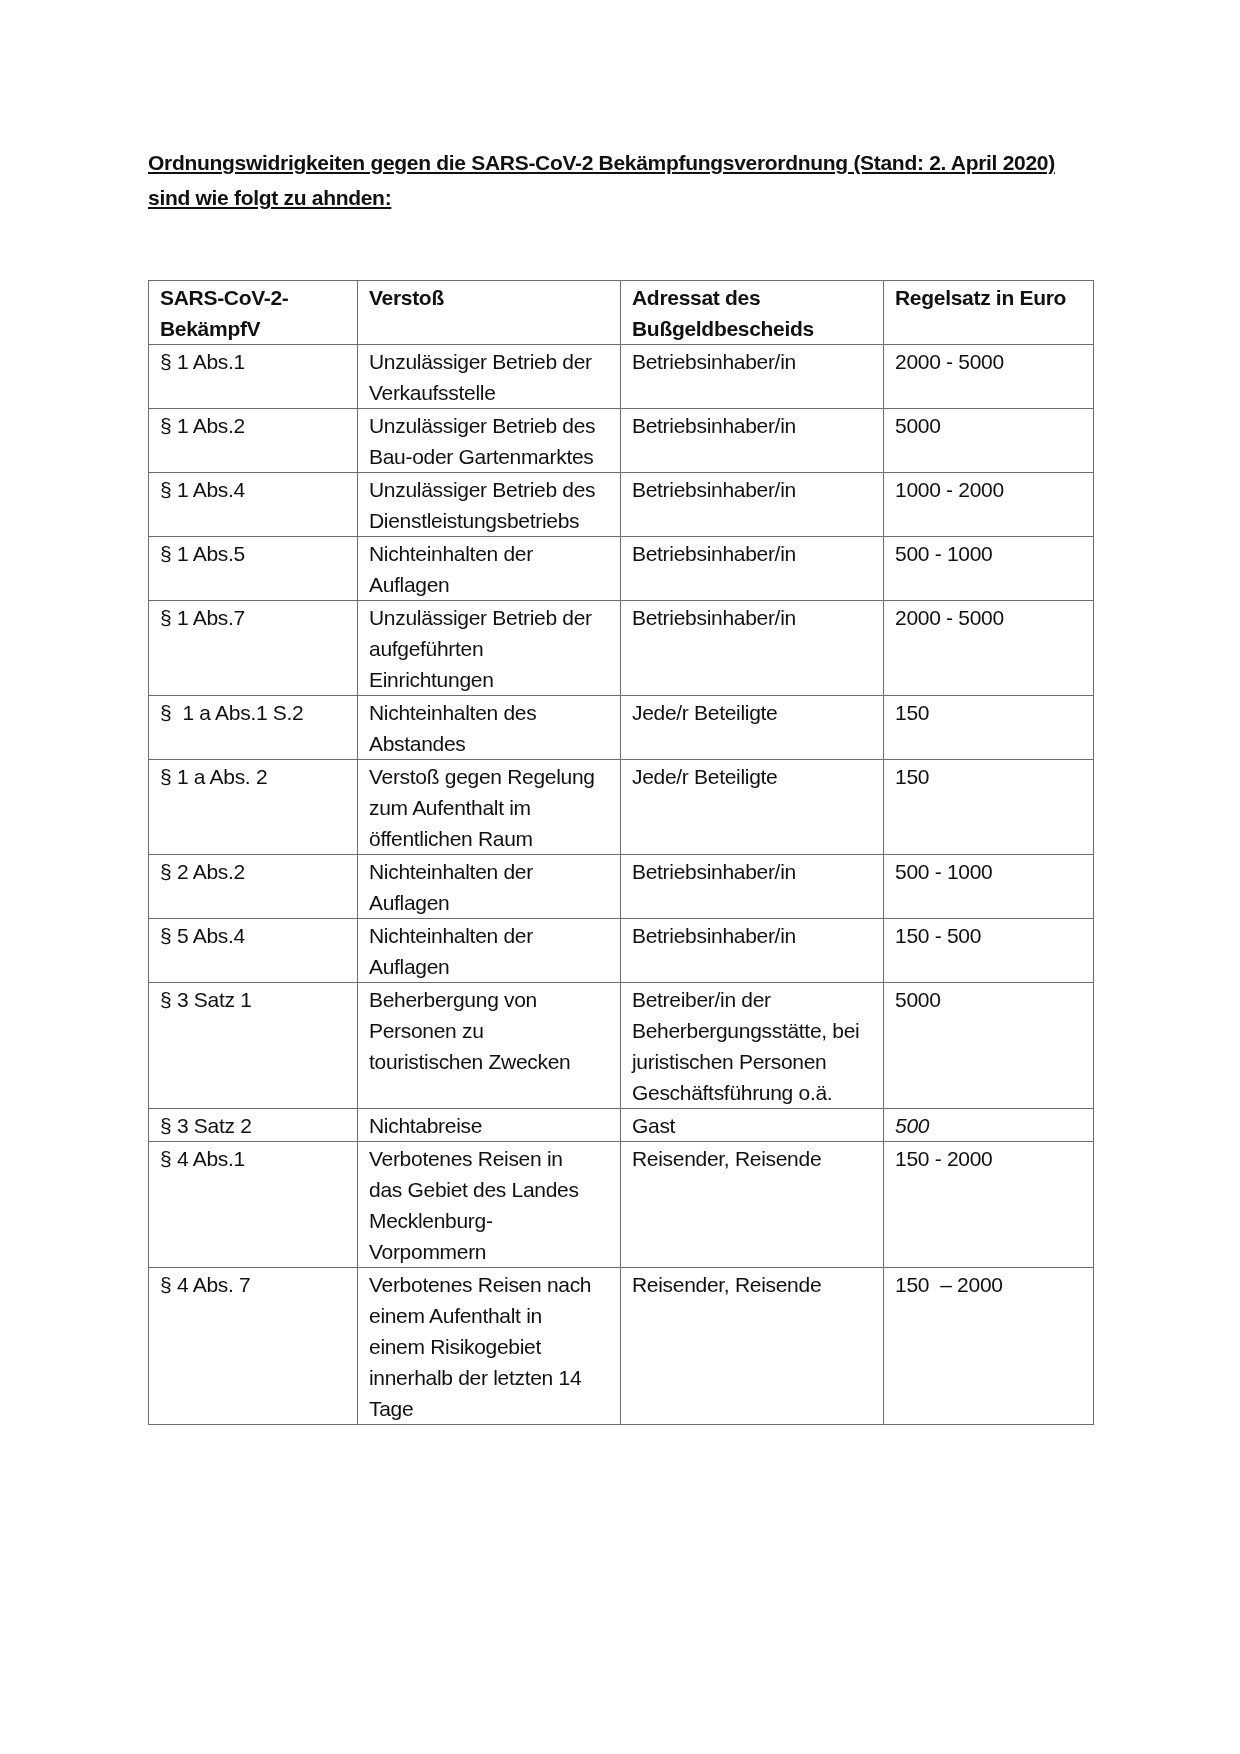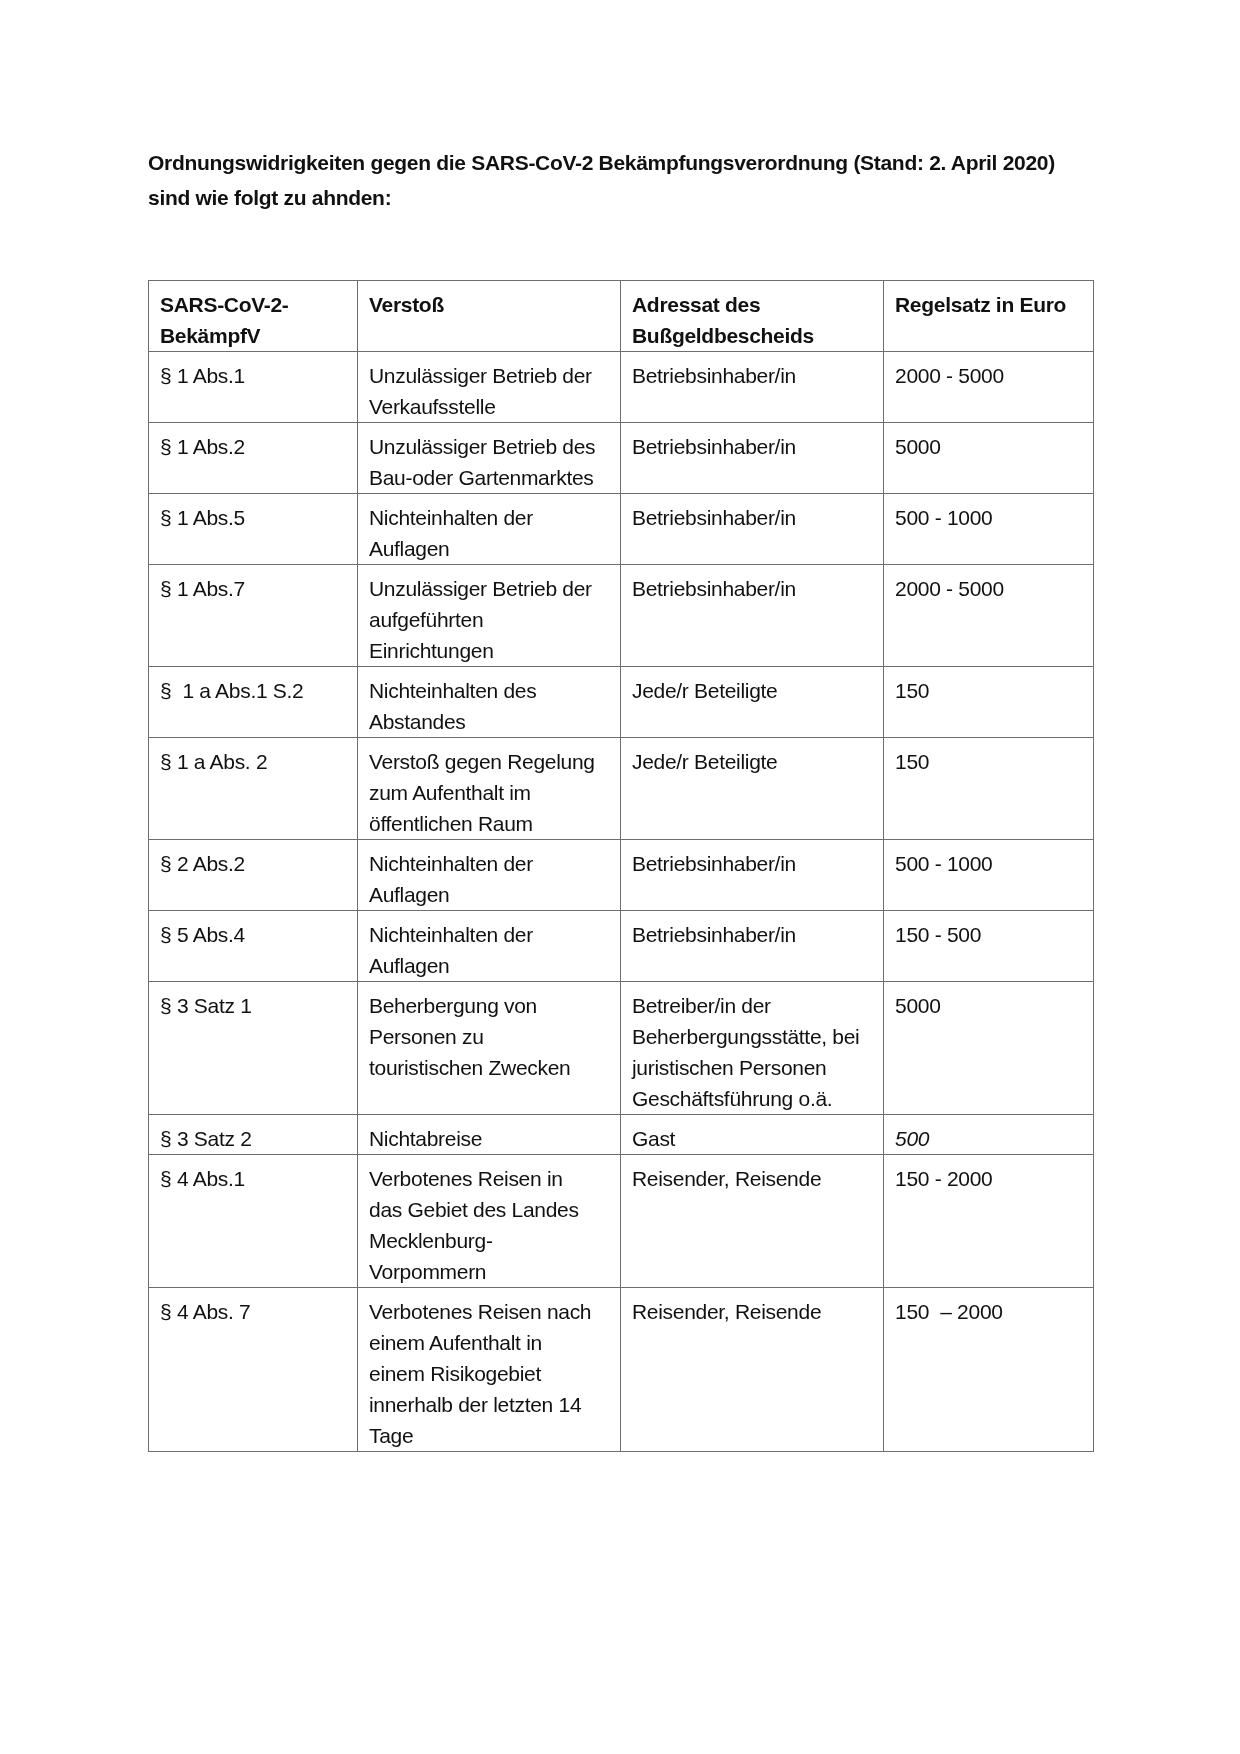--- a/index.html
+++ b/index.html
@@ -1,28 +1,28 @@
 <!DOCTYPE html>
 <html><head>
 <meta charset="utf-8">
 <style>
   html, body { margin: 0; padding: 0; background: #ffffff; }
   body { width: 1240px; height: 1754px; position: relative; font-family: "Liberation Sans", sans-serif; color: #111; }
   .heading {
     position: absolute; left: 148px; top: 145px; width: 920px;
-    font-size: 21px; font-weight: bold; line-height: 35px; letter-spacing: -0.3px;
+    font-size: 21px; font-weight: bold; line-height: 35px; letter-spacing: -0.3px; text-decoration: underline;
   }
   table.fines {
     position: absolute; left: 148px; top: 280px; width: 945px;
     border-collapse: collapse; table-layout: fixed;
     font-size: 21px; line-height: 31px; letter-spacing: -0.3px;
   }
   table.fines td, table.fines th {
     border: 1.5px solid #6e6e6e; vertical-align: top; text-align: left;
-    padding: 8px 10px 0 11px; font-weight: normal;
+    padding: 1px 10px 0 11px; font-weight: normal;
   }
   table.fines th { font-weight: bold; }
   col.c1 { width: 209px; } col.c2 { width: 263px; } col.c3 { width: 263px; } col.c4 { width: 210px; }
 </style>
 </head>
 <body>
 
 <div class="heading">Ordnungswidrigkeiten gegen die SARS-CoV-2 Bekämpfungsverordnung (Stand: 2. April 2020) sind wie folgt zu ahnden:</div>
 
 <table class="fines">
@@ -68,20 +68,34 @@
         </td>
         <td>
           <span style="display: block; width: 240px; white-space: normal;">Betriebsinhaber/in</span>
         </td>
         <td>
           <span style="display: block; width: 190px; white-space: pre;">5000</span>
         </td>
       </tr>
       <tr>
         <td>
+          <span style="display: block; width: 190px; white-space: pre;">§ 1 Abs.4</span>
+        </td>
+        <td>
+          <span style="display: block; width: 228px; white-space: normal;">Unzulässiger Betrieb des Dienstleistungsbetriebs</span>
+        </td>
+        <td>
+          <span style="display: block; width: 240px; white-space: normal;">Betriebsinhaber/in</span>
+        </td>
+        <td>
+          <span style="display: block; width: 190px; white-space: pre;">1000 - 2000</span>
+        </td>
+      </tr>
+      <tr>
+        <td>
           <span style="display: block; width: 190px; white-space: pre;">§ 1 Abs.5</span>
         </td>
         <td>
           <span style="display: block; width: 228px; white-space: normal;">Nichteinhalten der Auflagen</span>
         </td>
         <td>
           <span style="display: block; width: 240px; white-space: normal;">Betriebsinhaber/in</span>
         </td>
         <td>
           <span style="display: block; width: 190px; white-space: pre;">500 - 1000</span>

